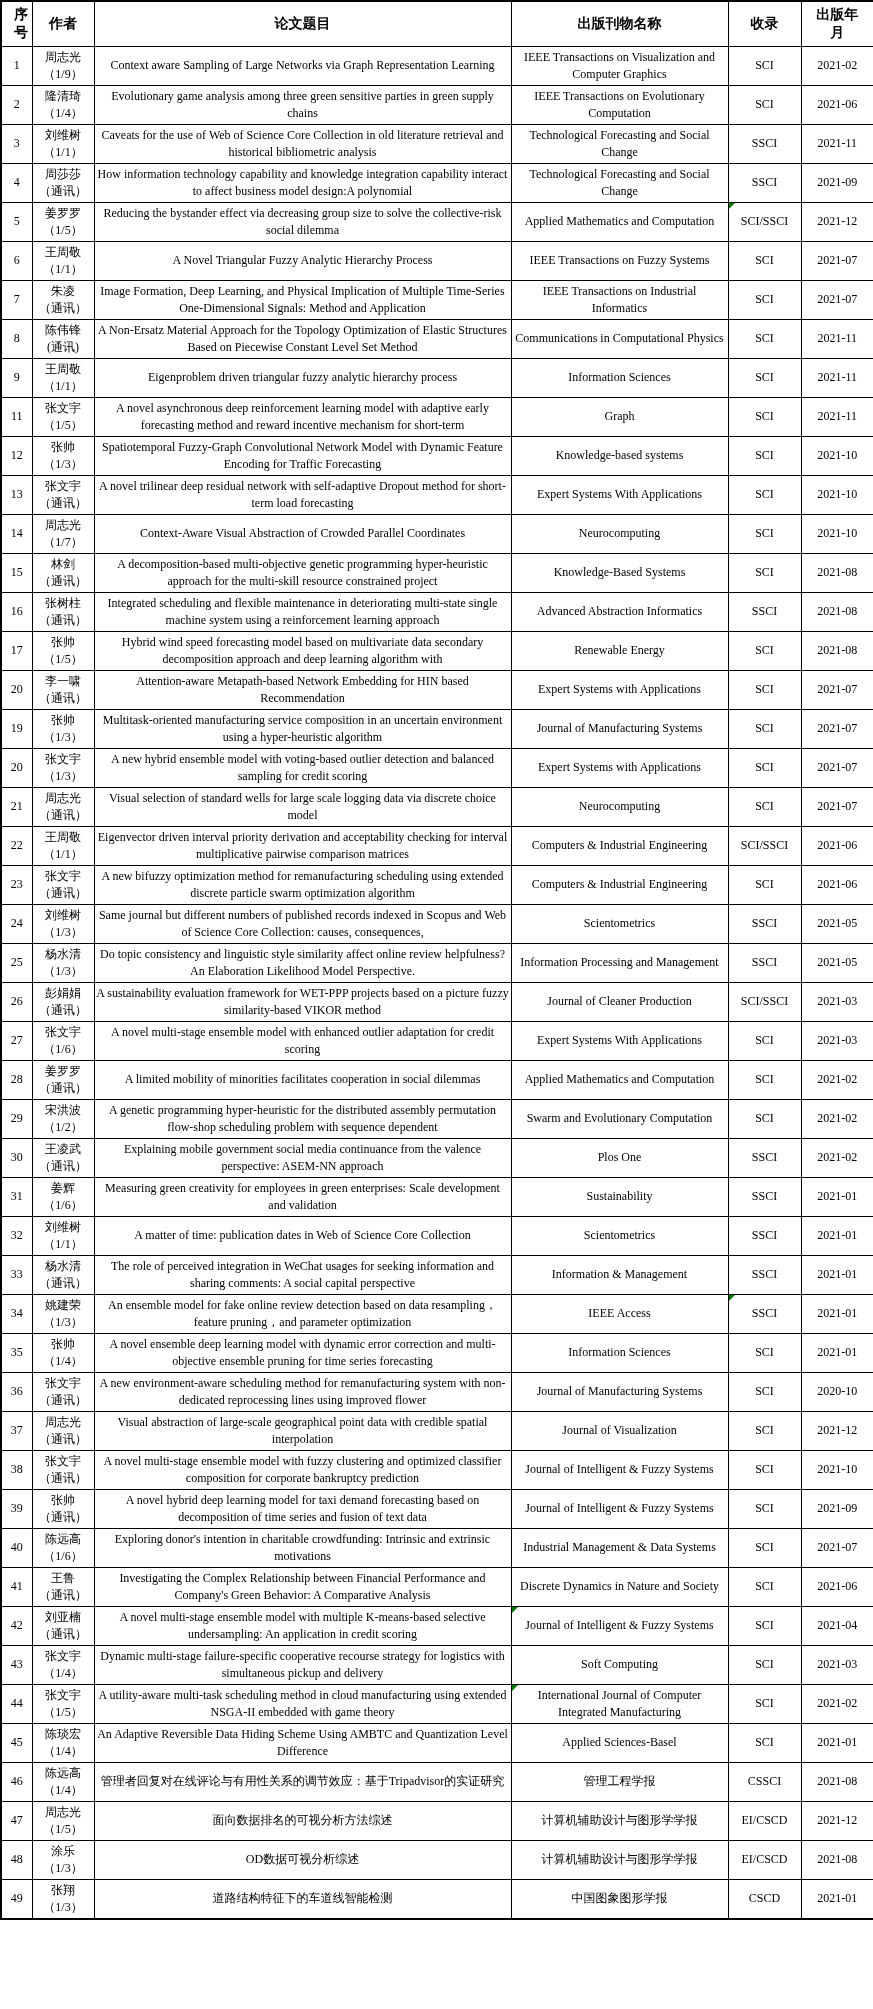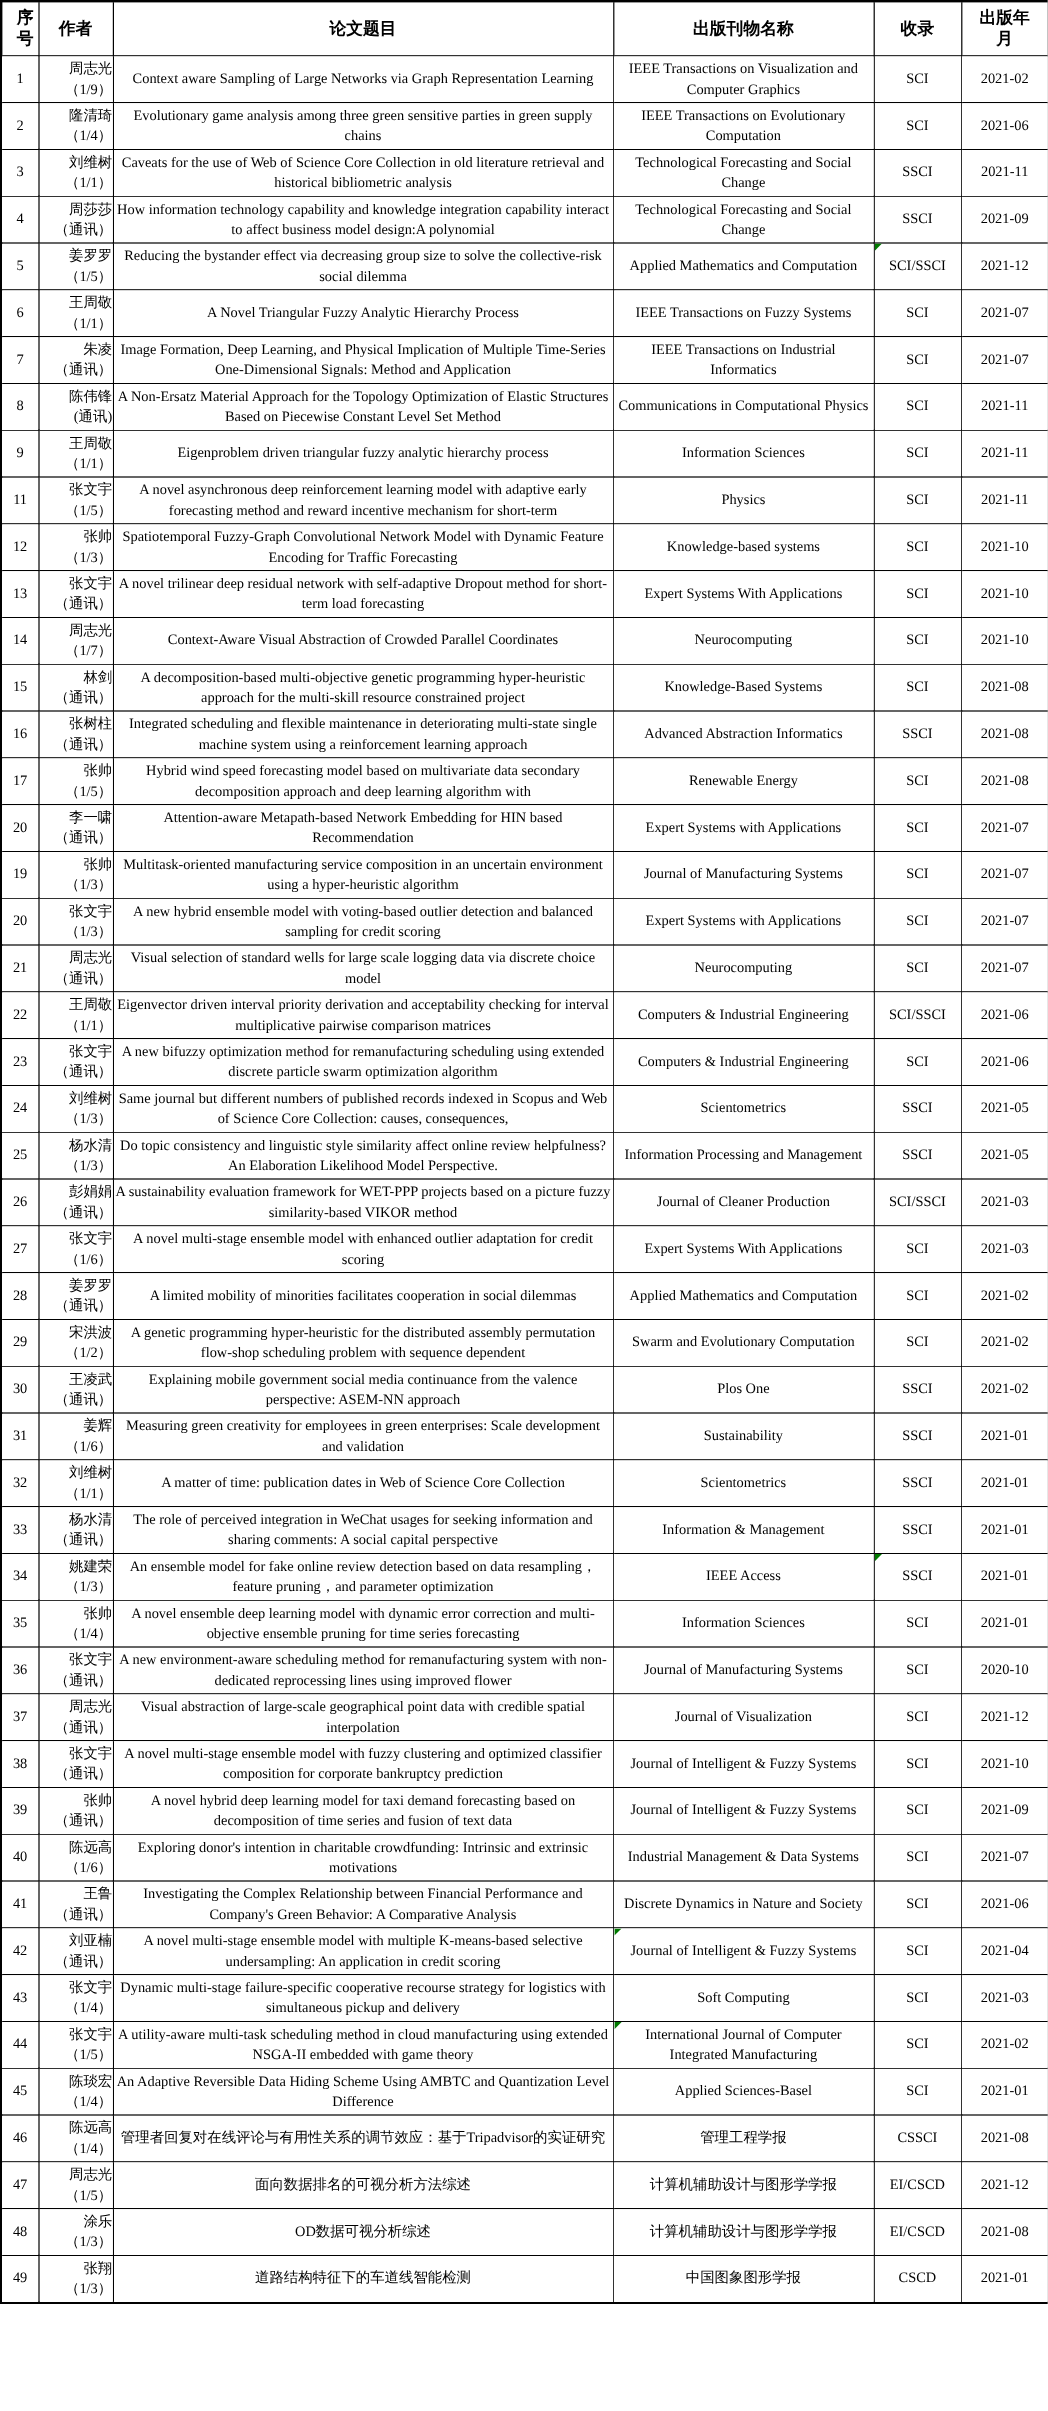--- a/index.html
+++ b/index.html
@@ -38,21 +38,20 @@
     font-size: 12px;
     line-height: 1.45;
     padding: 0 2px;
     position: relative;
   }
   td.author-cell {
     white-space: pre-line;
     font-size: 12px;
     padding: 0;
     line-height: 1.4;
-    text-align: right;
   }
   td.title-cell   { padding: 0 1px; }
   td.journal-cell { padding: 0 3px; margin-top: 15px; }
   td.index-cell   { padding: 0 1px; }
 
   .corner-marker {
     position: absolute;
     top: 0;
     left: 0;
     width: 0;
@@ -163,21 +162,21 @@
         <td data-name="title-cell" class="title-cell">Eigenproblem driven triangular fuzzy analytic hierarchy process</td>
         <td data-name="journal-cell" class="journal-cell">Information Sciences</td>
         <td data-name="index-cell" class="index-cell">SCI</td>
         <td data-name="date-cell">2021-11</td>
       </tr>
       <tr data-name="table-row">
         <td data-name="row-number-cell">11</td>
         <td data-name="author-cell" class="author-cell">张文宇
 （1/5）</td>
         <td data-name="title-cell" class="title-cell">A novel asynchronous deep reinforcement learning model with adaptive early forecasting method and reward incentive mechanism for short-term</td>
-        <td data-name="journal-cell" class="journal-cell">Physics</td>
+        <td data-name="journal-cell" class="journal-cell">Graph</td>
         <td data-name="index-cell" class="index-cell">SCI</td>
         <td data-name="date-cell">2021-11</td>
       </tr>
       <tr data-name="table-row">
         <td data-name="row-number-cell">12</td>
         <td data-name="author-cell" class="author-cell">张帅
 （1/3）</td>
         <td data-name="title-cell" class="title-cell">Spatiotemporal Fuzzy-Graph Convolutional Network Model with Dynamic Feature Encoding for Traffic Forecasting</td>
         <td data-name="journal-cell" class="journal-cell">Knowledge-based systems</td>
         <td data-name="index-cell" class="index-cell">SCI</td>

